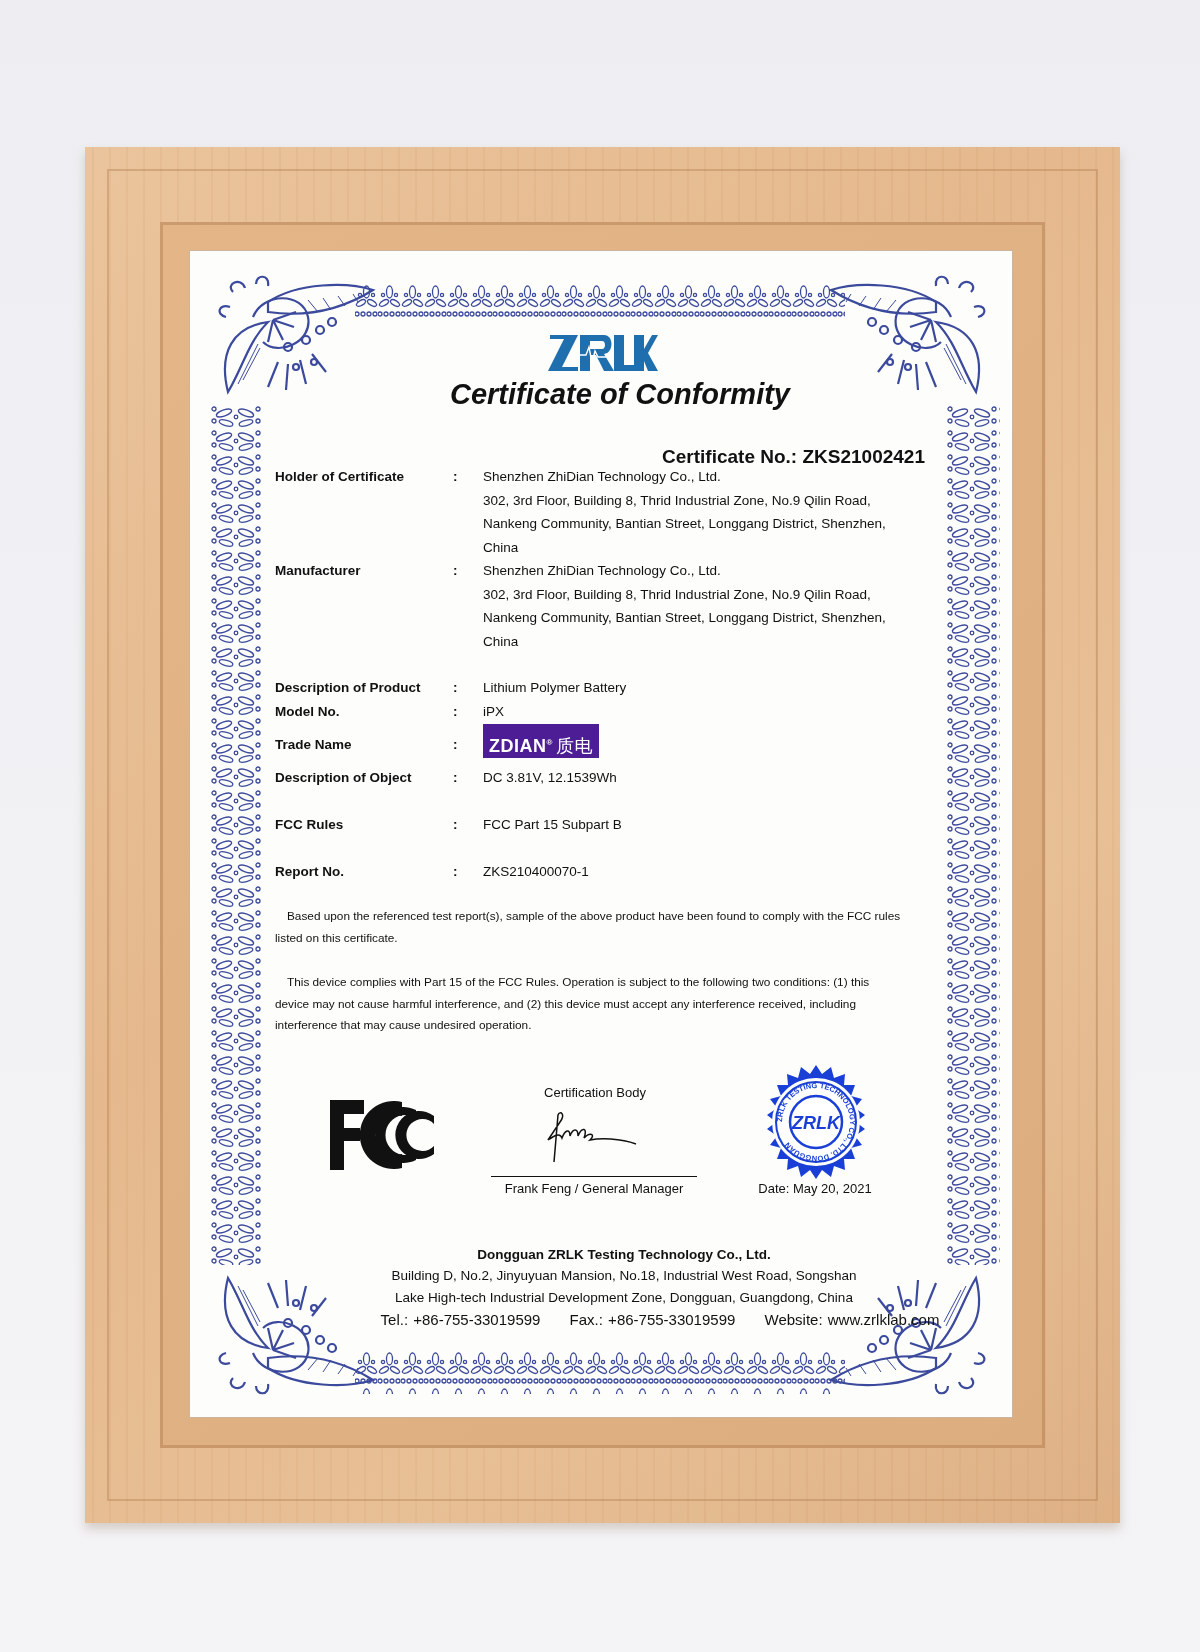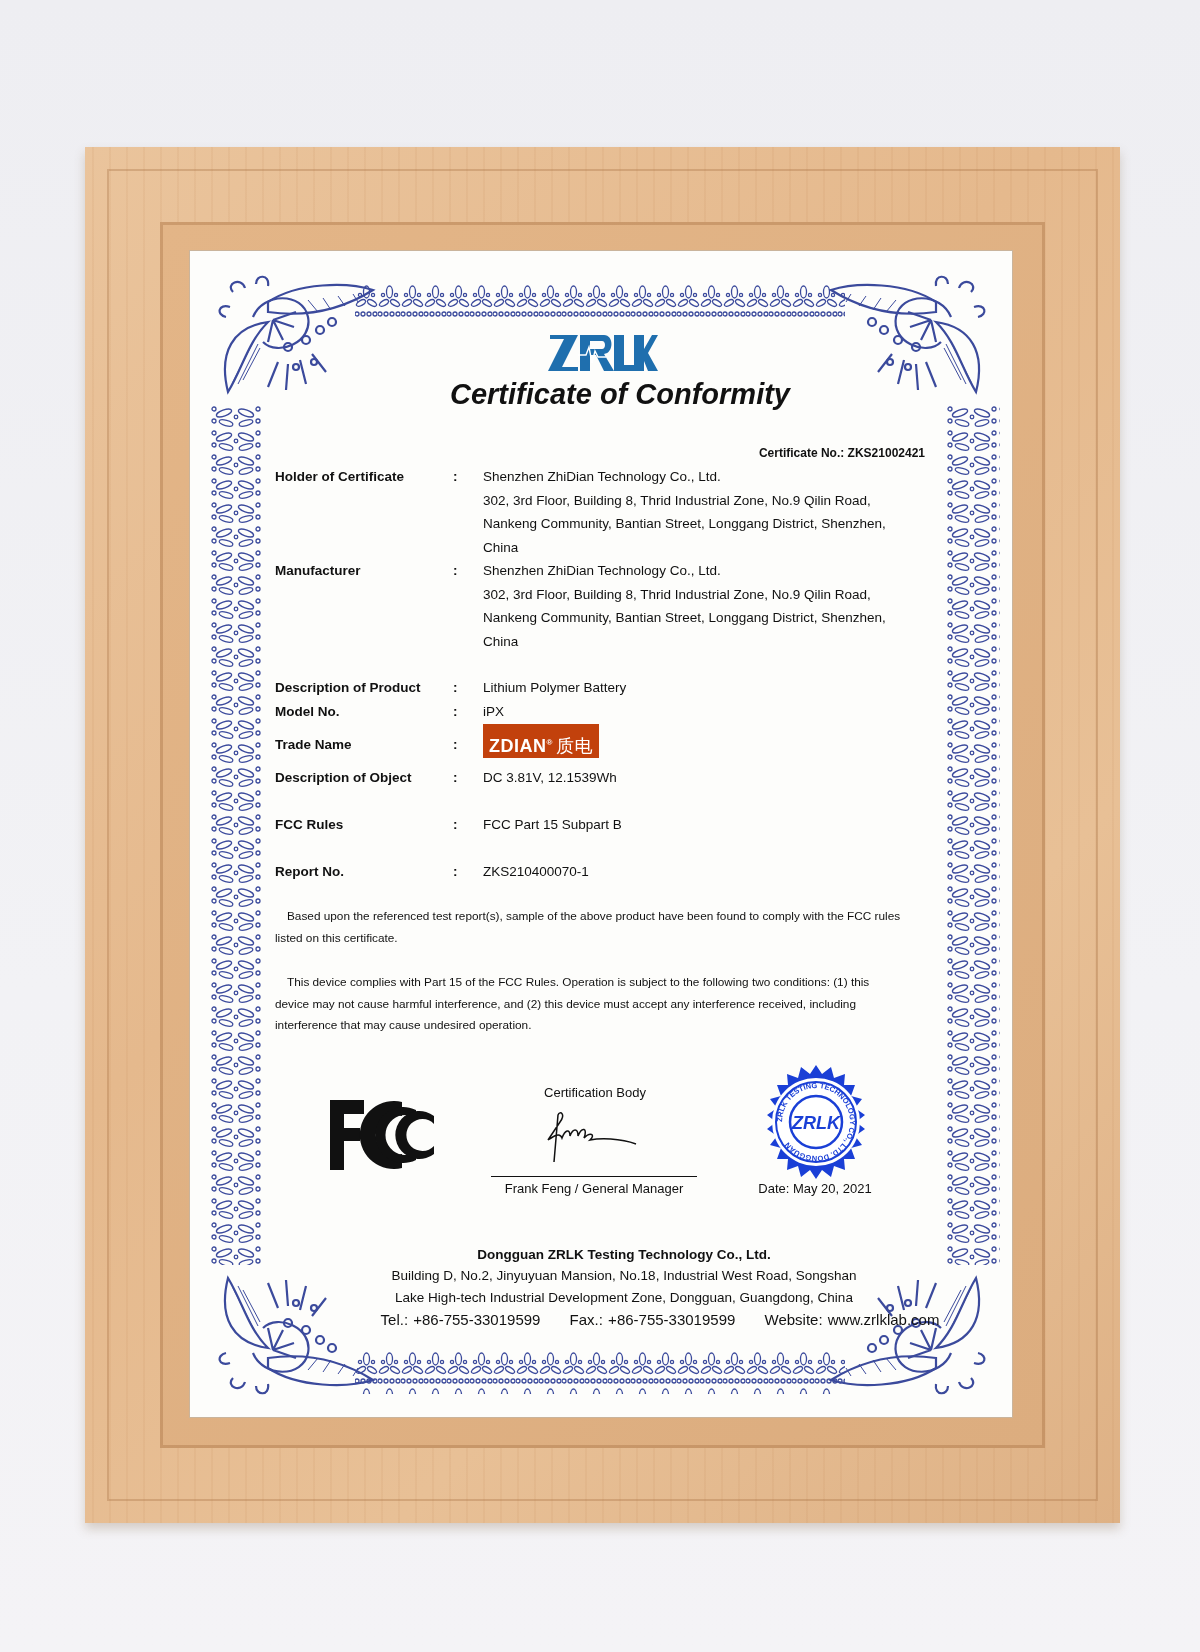--- a/index.html
+++ b/index.html
@@ -23,27 +23,27 @@
   .band.bottom{left:355px;top:1352px;width:490px;height:42px;}
   .band.left{left:210px;top:405px;width:52px;height:860px;}
   .band.right{left:946px;top:405px;width:54px;height:860px;}
   .corner{position:absolute;width:170px;height:130px;}
   .corner.tl{left:208px;top:272px;}
   .corner.tr{left:826px;top:272px;transform:scaleX(-1);}
   .corner.bl{left:208px;top:1268px;transform:scaleY(-1);}
   .corner.br{left:826px;top:1268px;transform:scale(-1,-1);}
   .logo{position:absolute;left:548px;top:333px;width:110px;height:40px;}
   .title{position:absolute;left:0;width:1200px;top:378px;text-align:center;font-size:29px;font-weight:bold;font-style:italic;color:#111;padding-left:20px;}
-  .certno{position:absolute;right:275px;top:446px;font-size:12px;font-weight:bold;color:#111;}
+  .certno{position:absolute;right:275px;top:446px;font-size:19px;font-weight:bold;color:#111;}
   .row{position:absolute;left:275px;font-size:13.5px;color:#111;line-height:23.5px;}
   .row .lab{position:absolute;left:0;width:200px;font-weight:bold;white-space:nowrap;}
   .row .colon{position:absolute;left:178px;font-weight:bold;}
   .row .val{position:absolute;left:208px;width:430px;white-space:nowrap;}
   .para{position:absolute;left:275px;width:655px;font-size:11.8px;color:#111;line-height:21.5px;}
-  .tradebox{display:inline-block;background:#c2410c;color:#fff;padding:2px 6px;font-weight:bold;font-size:18px;height:34px;line-height:34px;box-sizing:border-box;letter-spacing:0.5px;}
+  .tradebox{display:inline-block;background:#4c1d95;color:#fff;padding:2px 6px;font-weight:bold;font-size:18px;height:34px;line-height:34px;box-sizing:border-box;letter-spacing:0.5px;}
   .fcc{position:absolute;left:330px;top:1098px;width:104px;height:74px;}
   .certbody{position:absolute;left:490px;top:1085px;width:210px;text-align:center;font-size:13px;color:#111;}
   .sig{position:absolute;left:540px;top:1110px;width:110px;height:55px;}
   .sigline{position:absolute;left:491px;top:1176px;width:206px;height:1px;background:#111;}
   .signame{position:absolute;left:460px;top:1181px;width:268px;text-align:center;font-size:13px;color:#111;}
   .seal{position:absolute;left:758px;top:1065px;width:116px;height:116px;}
   .date{position:absolute;left:735px;top:1181px;width:160px;text-align:center;font-size:13px;color:#111;}
   .footer{position:absolute;left:0;width:1200px;text-align:center;color:#111;margin-left:24px;}
   .footer.name{top:1247px;font-size:13.5px;font-weight:bold;}
   .footer.a1{top:1268px;font-size:13.5px;}

